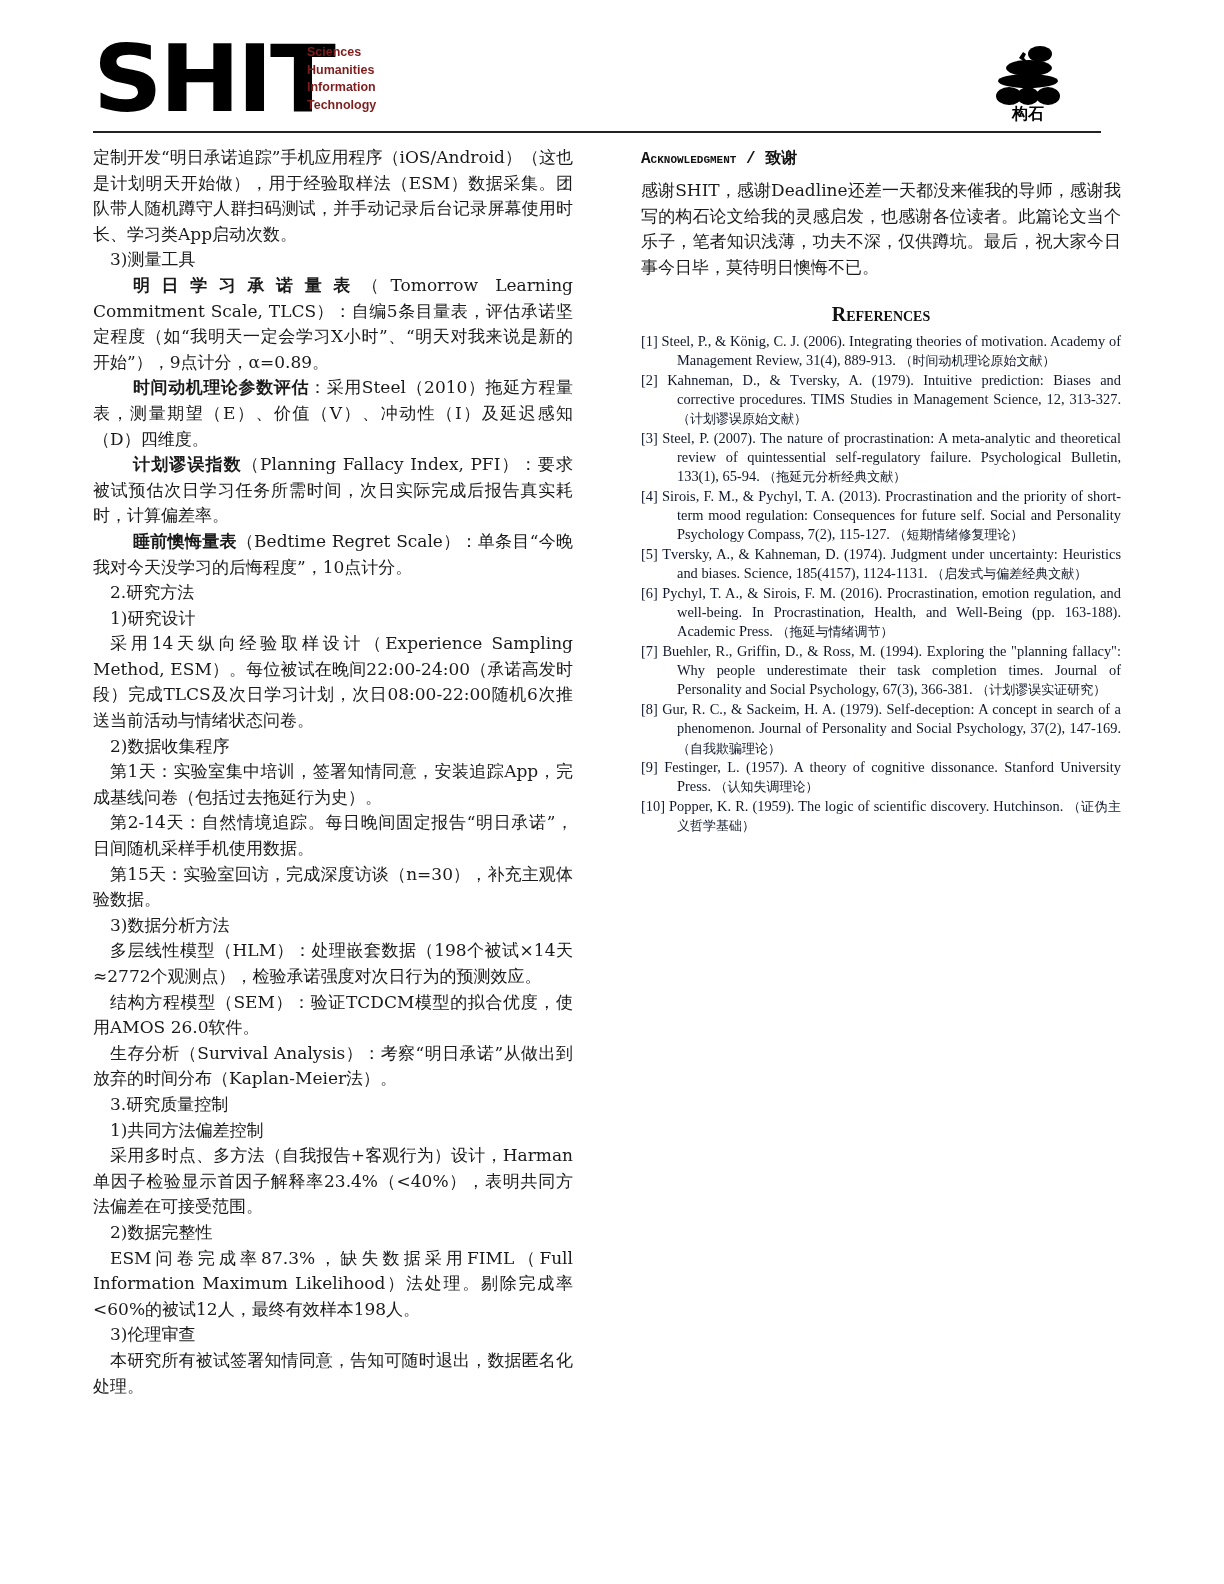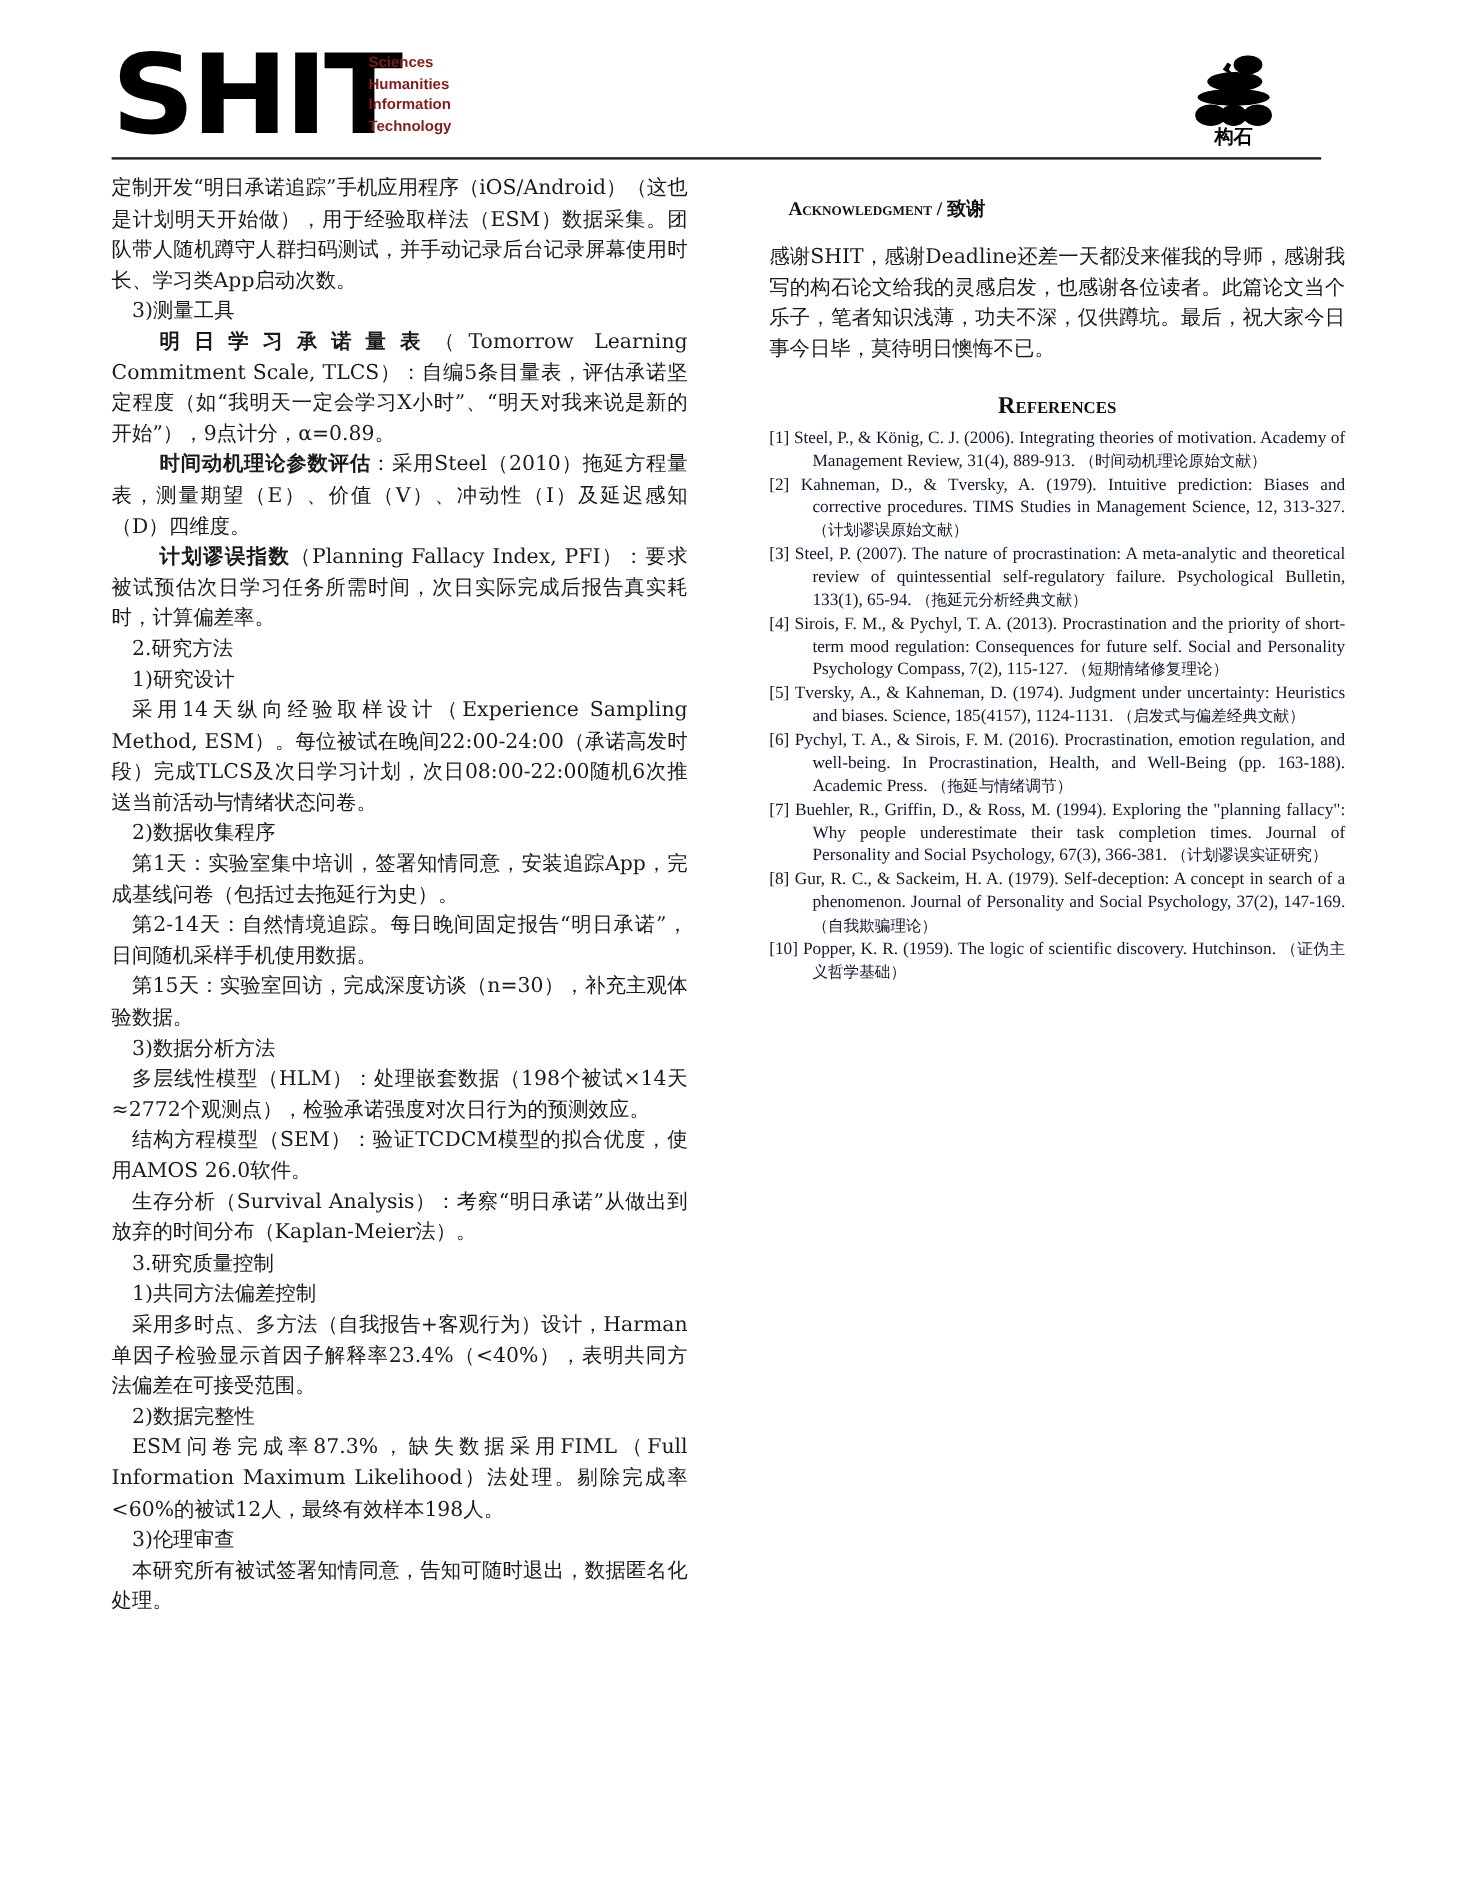--- a/index.html
+++ b/index.html
@@ -29,22 +29,22 @@
   .col-left {
     position: absolute; left: 93px; top: 145px; width: 480px;
     font-family: "DejaVu Serif", serif; font-size: 17px; line-height: 25.6px; color: #1a1a1a;
   }
   .col-left p { margin: 0; text-align: justify; }
   .col-left .ind { text-indent: 17px; }
   .col-left .b { font-weight: bold; font-family: "DejaVu Sans", sans-serif; padding-left: 40px; }
 
   .col-right { position: absolute; left: 641px; top: 148px; width: 480px; }
   .ack-title {
-    font-family: Liberation Serif, serif; font-size: 16px; line-height: 22px; color: #111;
-    font-variant: small-caps; margin: 16px;
+    font-family: Liberation Mono, monospace; font-size: 16px; line-height: 22px; color: #111;
+    font-variant: small-caps; margin: 0;
   }
   .ack-text {
     margin: 8px 0 0 0; font-family: "DejaVu Serif", serif; font-size: 17px; line-height: 25.7px;
     color: #1a1a1a; text-align: justify;
   }
   .ref-title {
     margin: 22px 0 6px 0; text-align: center;
     font-family: "Liberation Serif", serif; font-size: 20px; font-variant: small-caps; color: #111;
   }
   .ref-list { margin: 0; padding: 0; list-style: none; }
@@ -77,20 +77,21 @@
   <div class="emblem-label">构石</div>
 </div>
 <div class="rule"></div>
 
 <div class="col-left">
   <p>定制开发“明日承诺追踪”手机应用程序（iOS/Android）（这也是计划明天开始做），用于经验取样法（ESM）数据采集。团队带人随机蹲守人群扫码测试，并手动记录后台记录屏幕使用时长、学习类App启动次数。</p>
   <p class="ind">3)测量工具</p>
   <p><span class="b">明日学习承诺量表</span><span>（Tomorrow Learning Commitment Scale, TLCS）：自编5条目量表，评估承诺坚定程度（如“我明天一定会学习X小时”、“明天对我来说是新的开始”），9点计分，α=0.89。</span></p>
   <p><span class="b">时间动机理论参数评估</span><span>：采用Steel（2010）拖延方程量表，测量期望（E）、价值（V）、冲动性（I）及延迟感知（D）四维度。</span></p>
   <p><span class="b">计划谬误指数</span><span>（Planning Fallacy Index, PFI）：要求被试预估次日学习任务所需时间，次日实际完成后报告真实耗时，计算偏差率。</span></p>
+  <p><span class="b">睡前懊悔量表</span><span>（Bedtime Regret Scale）：单条目“今晚我对今天没学习的后悔程度”，10点计分。</span></p>
   <p class="ind">2.研究方法</p>
   <p class="ind">1)研究设计</p>
   <p class="ind">采用14天纵向经验取样设计（Experience Sampling Method, ESM）。每位被试在晚间22:00-24:00（承诺高发时段）完成TLCS及次日学习计划，次日08:00-22:00随机6次推送当前活动与情绪状态问卷。</p>
   <p class="ind">2)数据收集程序</p>
   <p class="ind">第1天：实验室集中培训，签署知情同意，安装追踪App，完成基线问卷（包括过去拖延行为史）。</p>
   <p class="ind">第2-14天：自然情境追踪。每日晚间固定报告“明日承诺”，日间随机采样手机使用数据。</p>
   <p class="ind">第15天：实验室回访，完成深度访谈（n=30），补充主观体验数据。</p>
   <p class="ind">3)数据分析方法</p>
   <p class="ind">多层线性模型（HLM）：处理嵌套数据（198个被试×14天≈2772个观测点），检验承诺强度对次日行为的预测效应。</p>
   <p class="ind">结构方程模型（SEM）：验证TCDCM模型的拟合优度，使用AMOS 26.0软件。</p>
@@ -110,15 +111,16 @@
   <h3 class="ref-title">References</h3>
   <ul class="ref-list">
     <li class="ref"><span>[1]</span> <span>Steel, P., &amp; König, C. J. (2006). Integrating theories of motivation. Academy of Management Review, 31(4), 889-913.</span> <span class="cn">（时间动机理论原始文献）</span></li>
     <li class="ref"><span>[2]</span> <span>Kahneman, D., &amp; Tversky, A. (1979). Intuitive prediction: Biases and corrective procedures. TIMS Studies in Management Science, 12, 313-327.</span> <span class="cn">（计划谬误原始文献）</span></li>
     <li class="ref"><span>[3]</span> <span>Steel, P. (2007). The nature of procrastination: A meta-analytic and theoretical review of quintessential self-regulatory failure. Psychological Bulletin, 133(1), 65-94.</span> <span class="cn">（拖延元分析经典文献）</span></li>
     <li class="ref"><span>[4]</span> <span>Sirois, F. M., &amp; Pychyl, T. A. (2013). Procrastination and the priority of short-term mood regulation: Consequences for future self. Social and Personality Psychology Compass, 7(2), 115-127.</span> <span class="cn">（短期情绪修复理论）</span></li>
     <li class="ref"><span>[5]</span> <span>Tversky, A., &amp; Kahneman, D. (1974). Judgment under uncertainty: Heuristics and biases. Science, 185(4157), 1124-1131.</span> <span class="cn">（启发式与偏差经典文献）</span></li>
     <li class="ref"><span>[6]</span> <span>Pychyl, T. A., &amp; Sirois, F. M. (2016). Procrastination, emotion regulation, and well-being. In Procrastination, Health, and Well-Being (pp. 163-188). Academic Press.</span> <span class="cn">（拖延与情绪调节）</span></li>
     <li class="ref"><span>[7]</span> <span>Buehler, R., Griffin, D., &amp; Ross, M. (1994). Exploring the "planning fallacy": Why people underestimate their task completion times. Journal of Personality and Social Psychology, 67(3), 366-381.</span> <span class="cn">（计划谬误实证研究）</span></li>
     <li class="ref"><span>[8]</span> <span>Gur, R. C., &amp; Sackeim, H. A. (1979). Self-deception: A concept in search of a phenomenon. Journal of Personality and Social Psychology, 37(2), 147-169.</span> <span class="cn">（自我欺骗理论）</span></li>
+    <li class="ref"><span>[9]</span> <span>Festinger, L. (1957). A theory of cognitive dissonance. Stanford University Press.</span> <span class="cn">（认知失调理论）</span></li>
     <li class="ref"><span>[10]</span> <span>Popper, K. R. (1959). The logic of scientific discovery. Hutchinson.</span> <span class="cn">（证伪主义哲学基础）</span></li>
   </ul>
 </div>
 
 </body></html>

